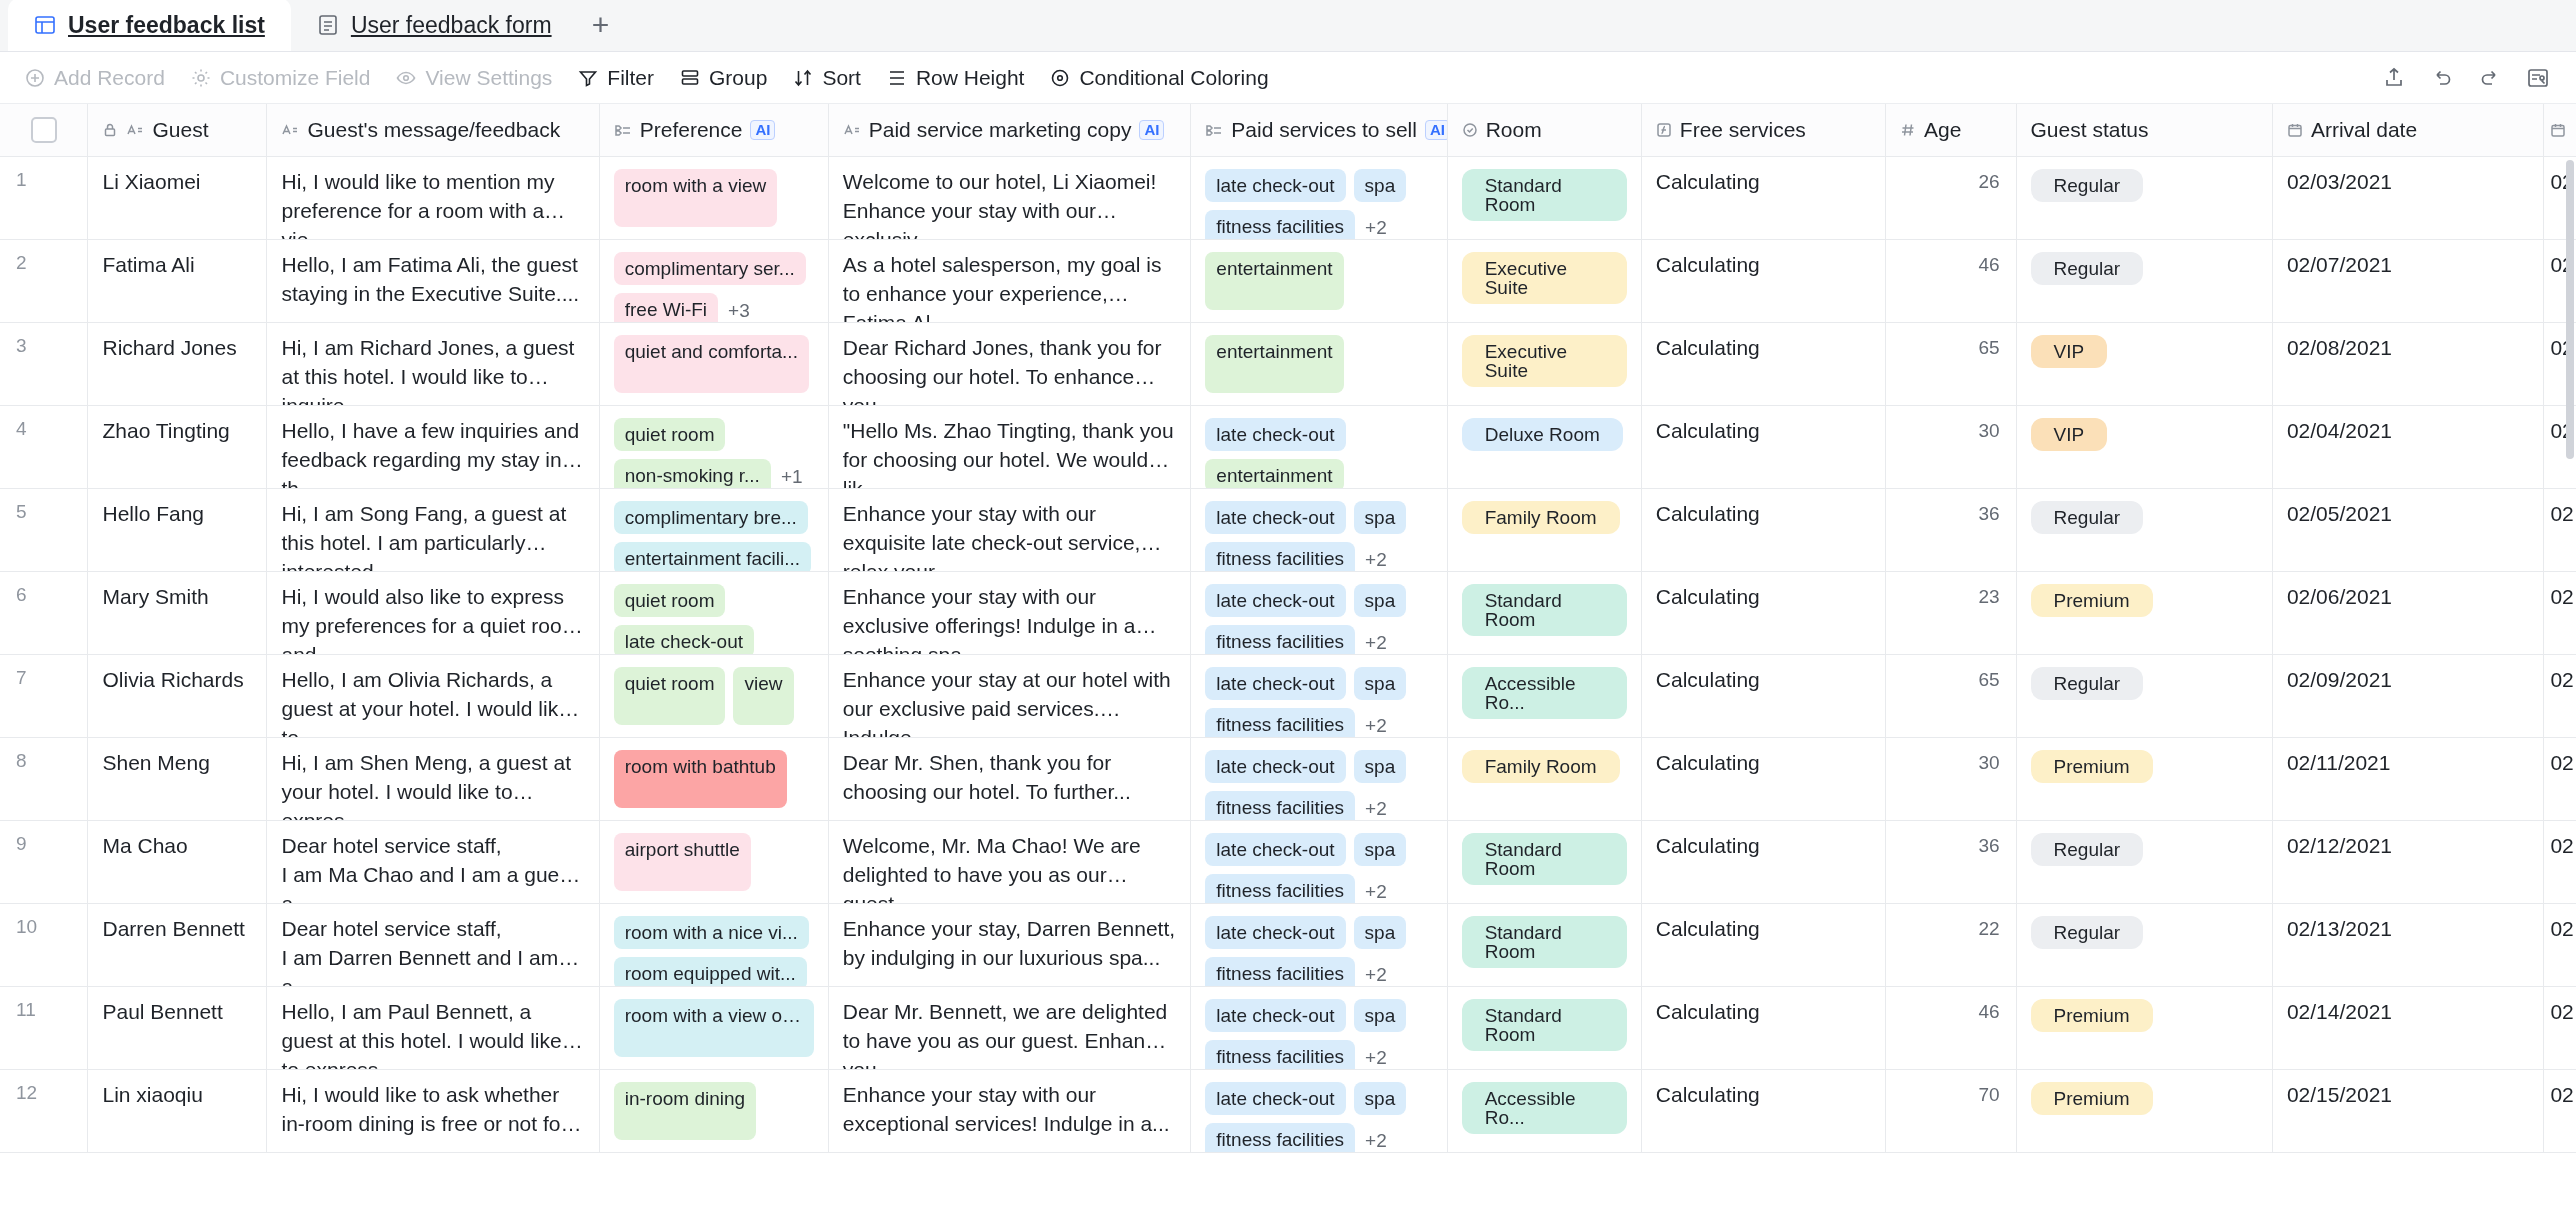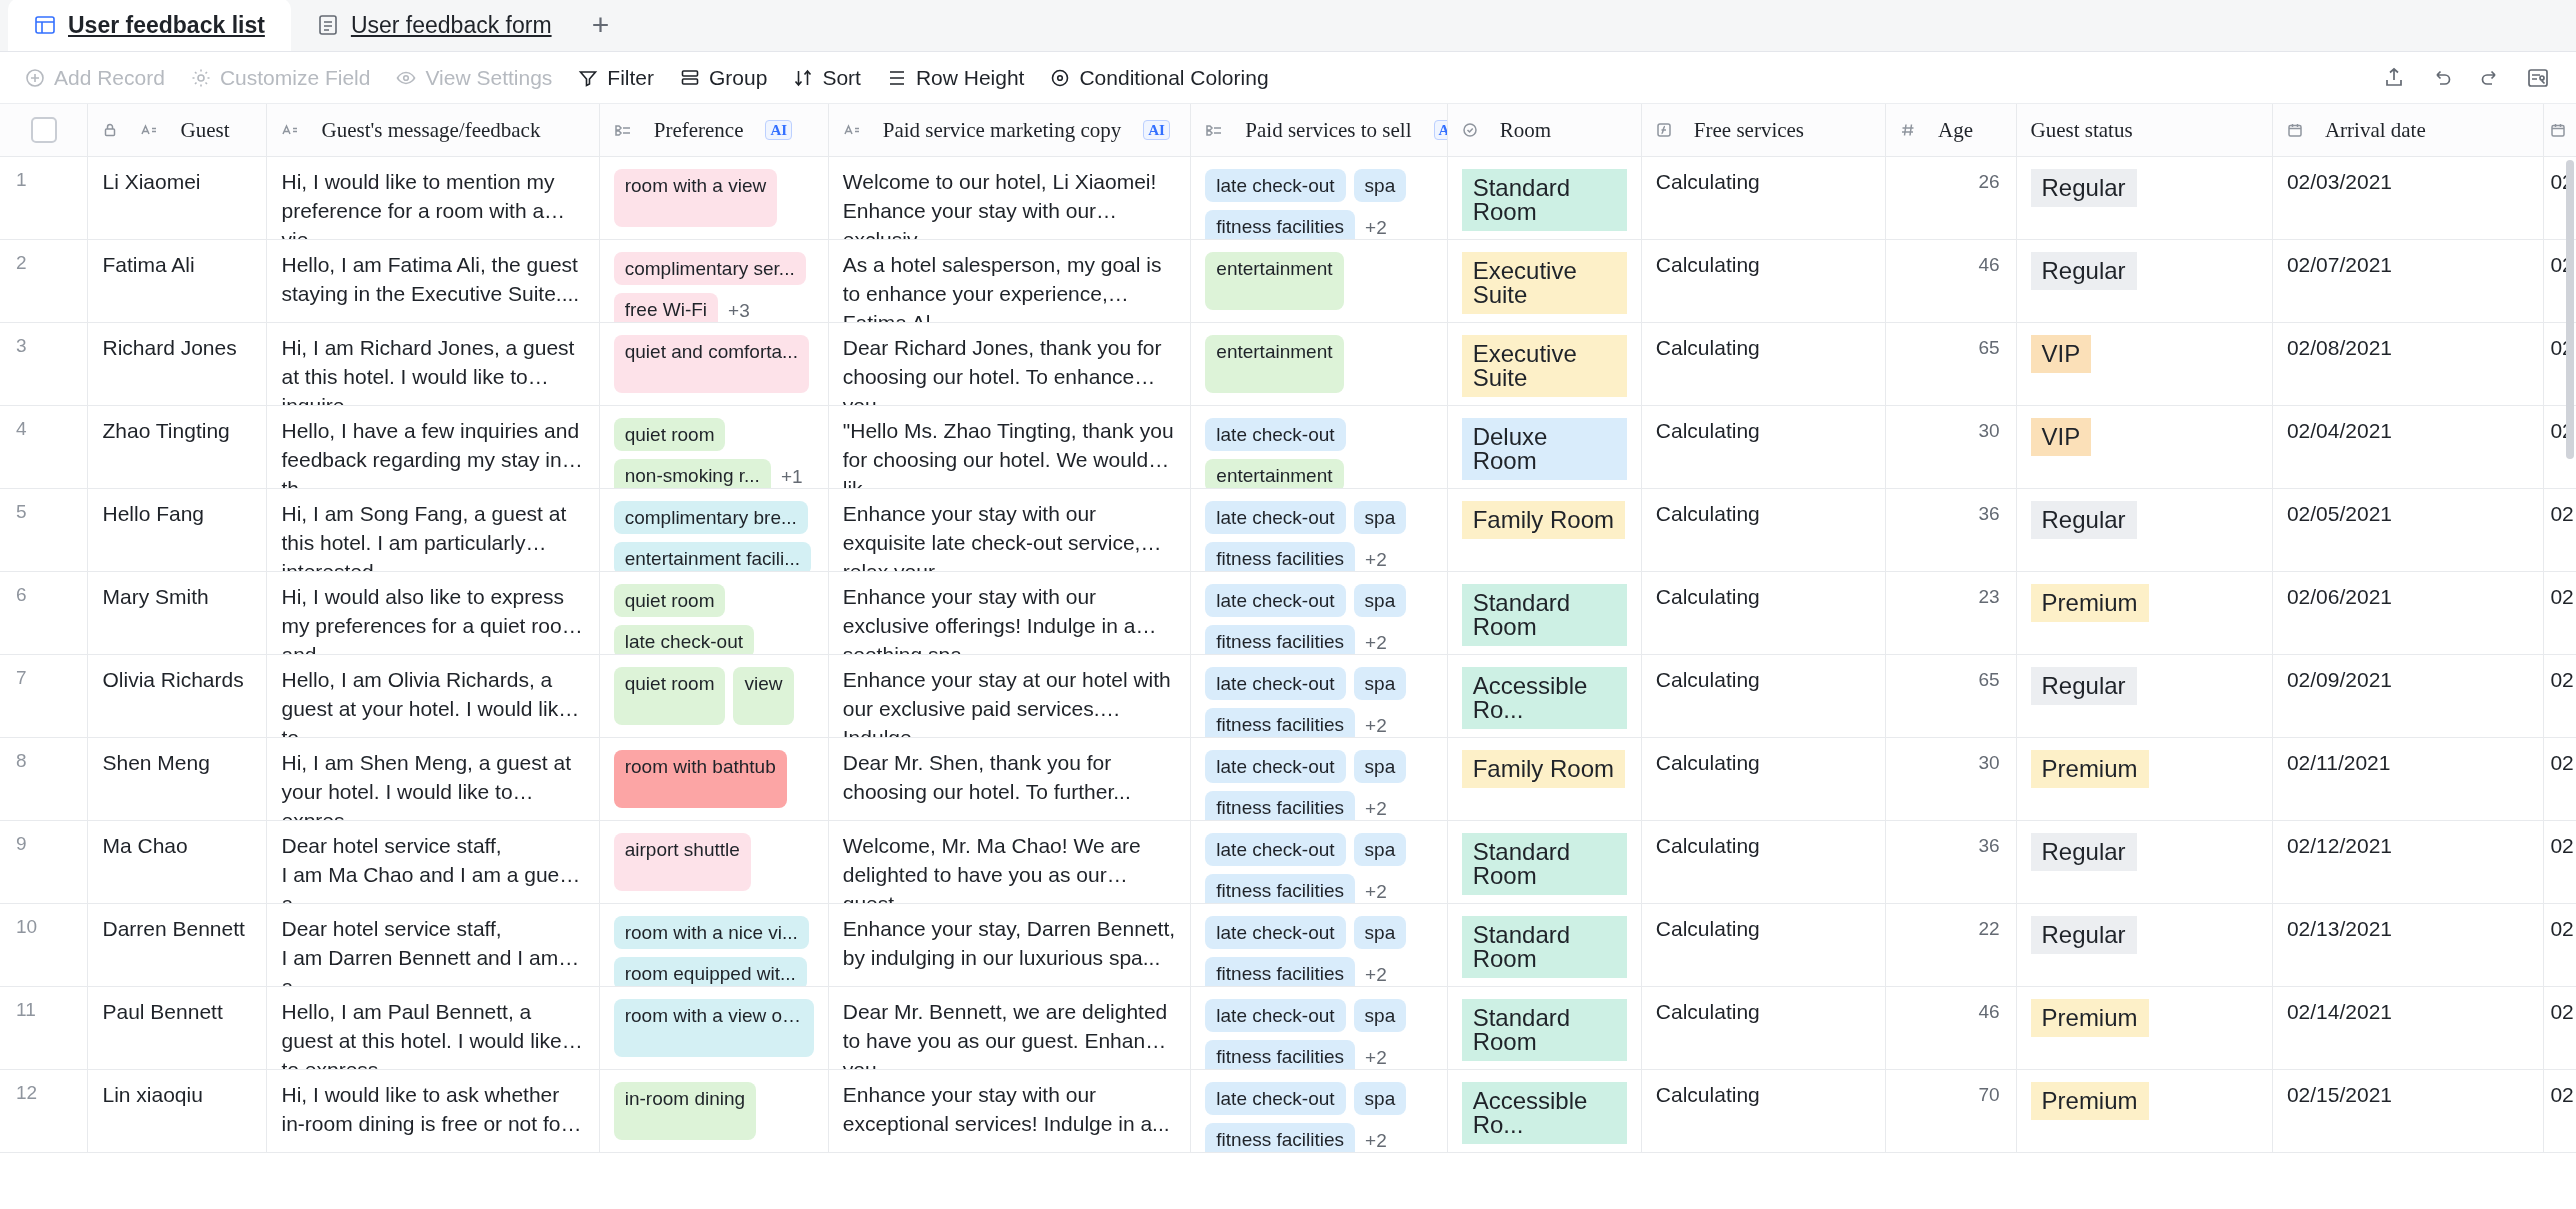--- a/index.html
+++ b/index.html
@@ -79,24 +79,24 @@
     padding: 0;
   }
   thead th {
     height: 52px;
     background: #fcfcfd;
     border-bottom: 1px solid #dfe1e5;
     font-weight: normal;
     text-align: left;
   }
   .hcell {
-    display: flex; align-items: center; gap: 22px;
+    display: flex; align-items: center; gap: 8px;
     padding: 0 14px; height: 52px;
     font-size: 21px; color: #1f2329;
-    white-space: nowrap; overflow: hidden; font-family: Liberation Serif, serif;
+    white-space: nowrap; overflow: hidden;
   }
   .hcell .hicon { color: #8f959e; display: inline-flex; }
   .ai-badge {
     font-size: 15px; color: #3370ff; border: 1px solid #bcd0ff;
     border-radius: 4px; padding: 1px 4px; line-height: 1.1;
     background: #f0f5ff; font-weight: bold;
   }
   tbody tr { height: 82px; }
   td .cell {
     padding: 10px 14px;
@@ -123,22 +123,22 @@
     overflow: hidden;
   }
   .tags { display: flex; flex-wrap: wrap; gap: 8px; padding: 12px 14px; height: 82px; overflow: hidden; }
   .tag {
     font-size: 19px; line-height: 1;
     padding: 7px 11px; border-radius: 8px;
     max-width: 209px; overflow: hidden; text-overflow: ellipsis; white-space: nowrap;
   }
   .tag-more { font-size: 19px; color: #646a73; padding: 7px 2px; }
   .pill {
-    display: inline-block; font-size: 24px; line-height: 1;
-    padding: 7px 11px; border-radius: 0;
+    display: inline-block; font-size: 19px; line-height: 1;
+    padding: 7px 23px; border-radius: 12px;
   }
   .cellpill { padding: 12px 14px; height: 82px; overflow: hidden; }
   .calc { color: #1f2329; }
   .scrollbar-v {
     position: absolute; right: 2px; top: 56px; width: 8px; height: 299px;
     background: #d0d3d9; border-radius: 4px;
   }
   .hr-bottom {
     position: absolute; left: 0; bottom: 0; width: 100%; height: 1px; background: #e8eaed;
   }

